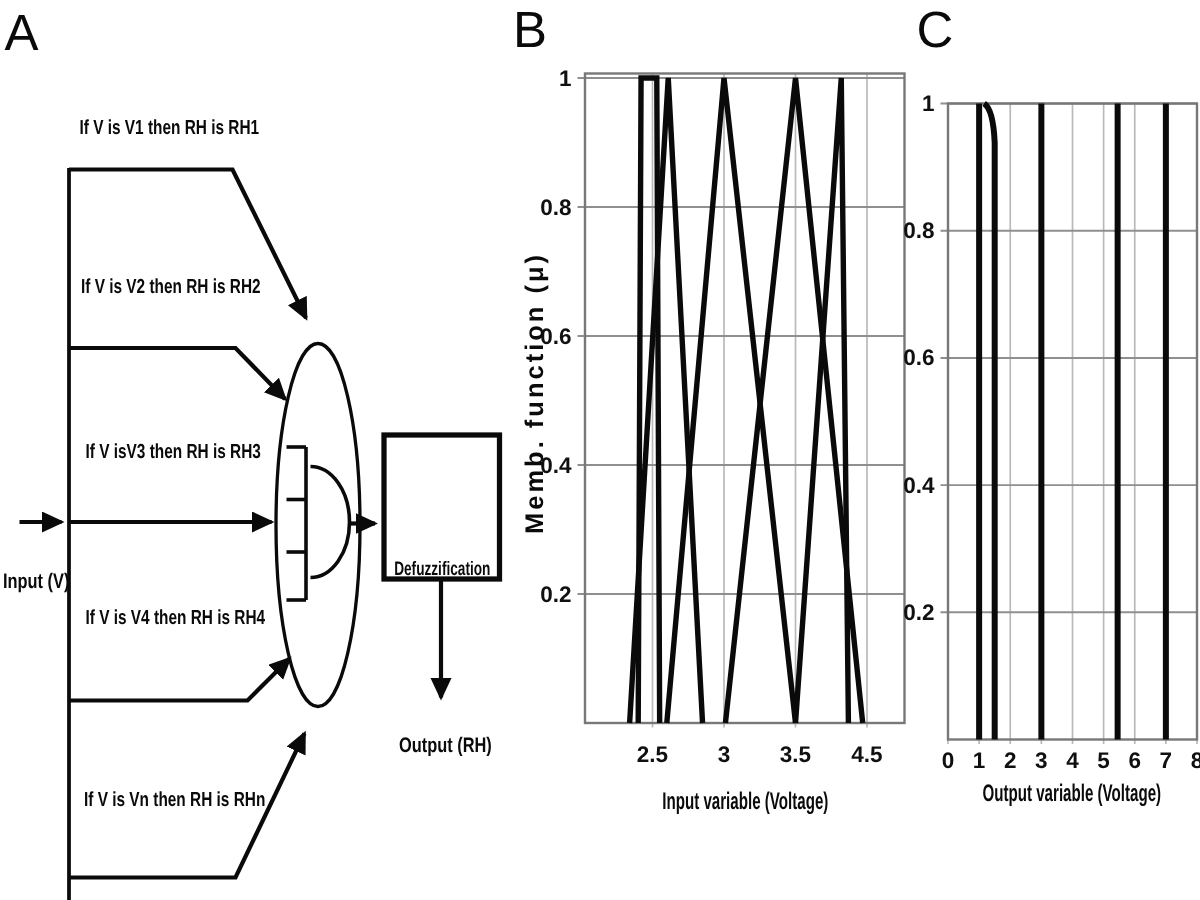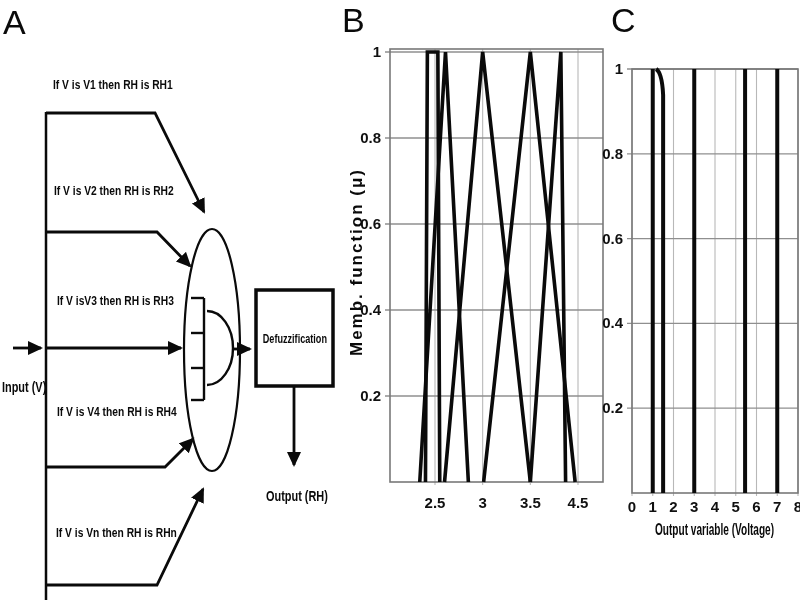--- a/index.html
+++ b/index.html
@@ -6,21 +6,21 @@
   .fig{position:relative;width:800px;height:600px;background:#ffffff;overflow:hidden;
        font-family:"Liberation Sans",sans-serif;color:#0a0a0a;}
   .abs{position:absolute;}
   svg{position:absolute;left:0;top:0;}
   .plabel{font-size:34px;font-weight:400;line-height:36px;letter-spacing:0;}
   .rule{font-size:13.5px;font-weight:700;line-height:15px;white-space:nowrap;
         transform:scaleX(.76);transform-origin:left top;}
   .iolabel{font-size:14px;font-weight:700;line-height:16px;white-space:nowrap;
         transform:scaleX(.78);transform-origin:left top;}
   .defuzz{left:256px;top:290px;width:77px;height:96px;display:flex;
-        align-items:center;justify-content:center;}
+        align-items:flex-end;justify-content:center;}
   .defuzz span{font-size:13px;font-weight:700;white-space:nowrap;
         transform:scaleX(.70);transform-origin:center center;}
   .ytitle{left:357px;top:262px;transform:translate(-50%,-50%) rotate(-90deg);
         font-size:17px;font-weight:700;letter-spacing:2px;white-space:nowrap;}
   .xtitle{display:flex;justify-content:center;}
   .xtitle span{font-size:16px;font-weight:700;white-space:nowrap;
         transform:scaleX(.63);transform-origin:center top;}
   .tick{font-family:"Liberation Sans",sans-serif;font-weight:700;font-size:15px;fill:#101010;}
 </style>
 </head>
@@ -134,18 +134,21 @@
   <div class="abs rule" style="left:57px;top:293px">If V isV3 then RH is RH3</div>
   <div class="abs rule" style="left:57px;top:404px">If V is V4 then RH is RH4</div>
   <div class="abs rule" style="left:56px;top:525px">If V is Vn then RH is RHn</div>
   <div class="abs iolabel" style="left:2px;top:379px">Input (V)</div>
   <div class="abs iolabel" style="left:266px;top:488px">Output (RH)</div>
   <div class="abs defuzz">
     <span>Defuzzification</span>
   </div>
 
   <div class="abs ytitle">Memb. function (μ)</div>
+  <div class="abs xtitle" style="left:390px;top:526px;width:213px">
+    <span>Input variable (Voltage)</span>
+  </div>
 
   <div class="abs xtitle" style="left:618px;top:521px;width:194px">
     <span>Output variable (Voltage)</span>
   </div>
 
 </div>
 
 </body></html>

